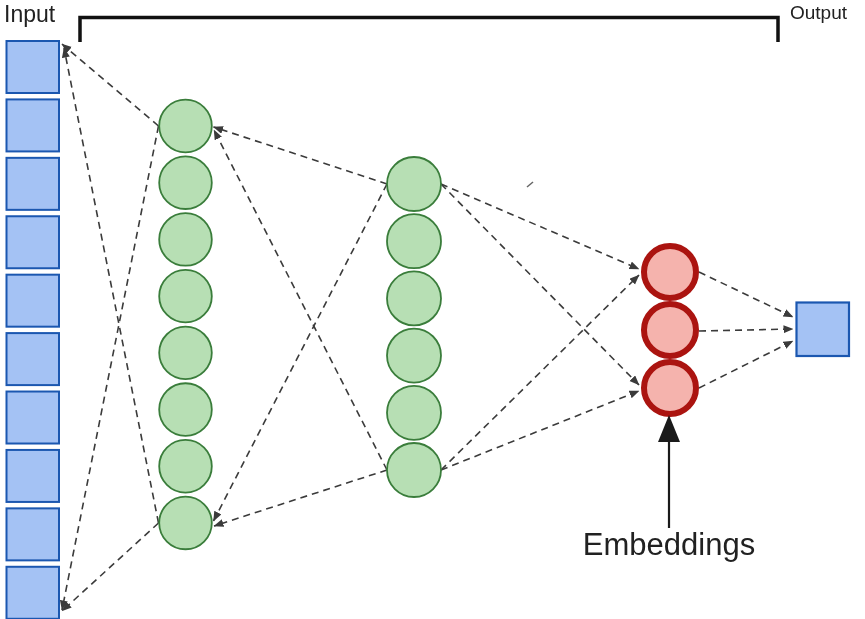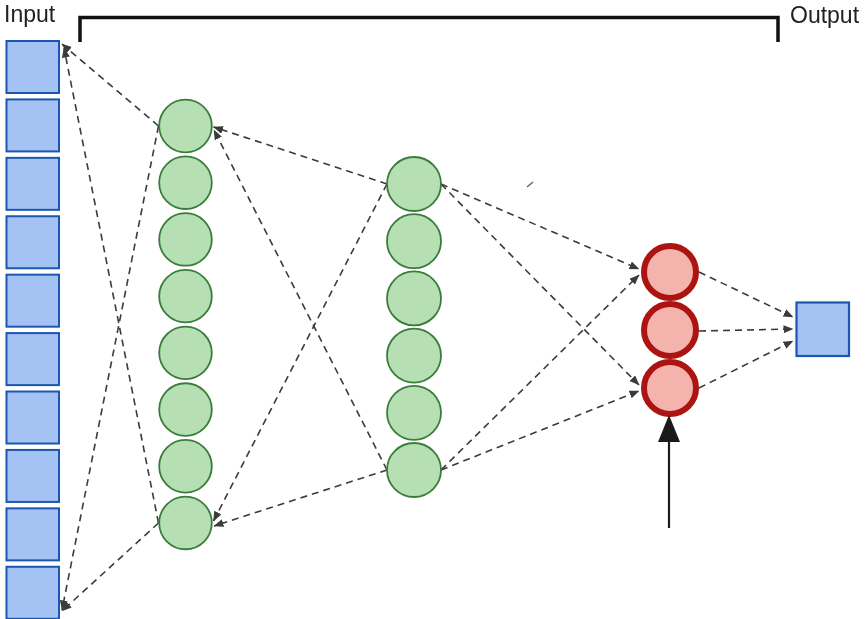--- a/index.html
+++ b/index.html
@@ -22,21 +22,21 @@
   .stray{stroke:#666;stroke-width:1.5;}
   .lbl{
     position:absolute;
     color:var(--text);
     white-space:nowrap;
     line-height:1.1;
     text-align:center;
   }
   .lbl-input{left:4px;top:2px;font-size:23px;}
   .lbl-hidden{left:427px;top:3px;transform:translateX(-50%);font-size:23px;background:#ffffff;padding:0 5px;}
-  .lbl-output{left:790px;top:3px;font-size:23px;}
+  .lbl-output{left:790px;top:3px;font-size:19px;}
   .lbl-embeddings{left:669px;top:528px;transform:translateX(-50%);font-size:31px;}
 </style>
 </head>
 <body>
 
 <div class="stage">
   <svg width="865" height="619" viewBox="0 0 865 619">
     <defs>
       <marker id="arr" markerUnits="userSpaceOnUse" markerWidth="10" markerHeight="9" refX="9.5" refY="4" orient="auto">
         <path d="M0,0 L10,4 L0,8 z" style="fill:var(--connector)"></path>
@@ -110,13 +110,14 @@
     </g>
 
     <g>
       <line class="emb-arrow-line" x1="669" y1="528" x2="669" y2="438"></line>
       <path class="emb-arrow-head" d="M669,415 L658,442 L680,442 z"></path>
     </g>
   </svg>
 
   <div class="lbl lbl-input">Input</div>
   <div class="lbl lbl-output">Output</div>
+  <div class="lbl lbl-embeddings">Embeddings</div>
 </div>
 
 </body></html>

